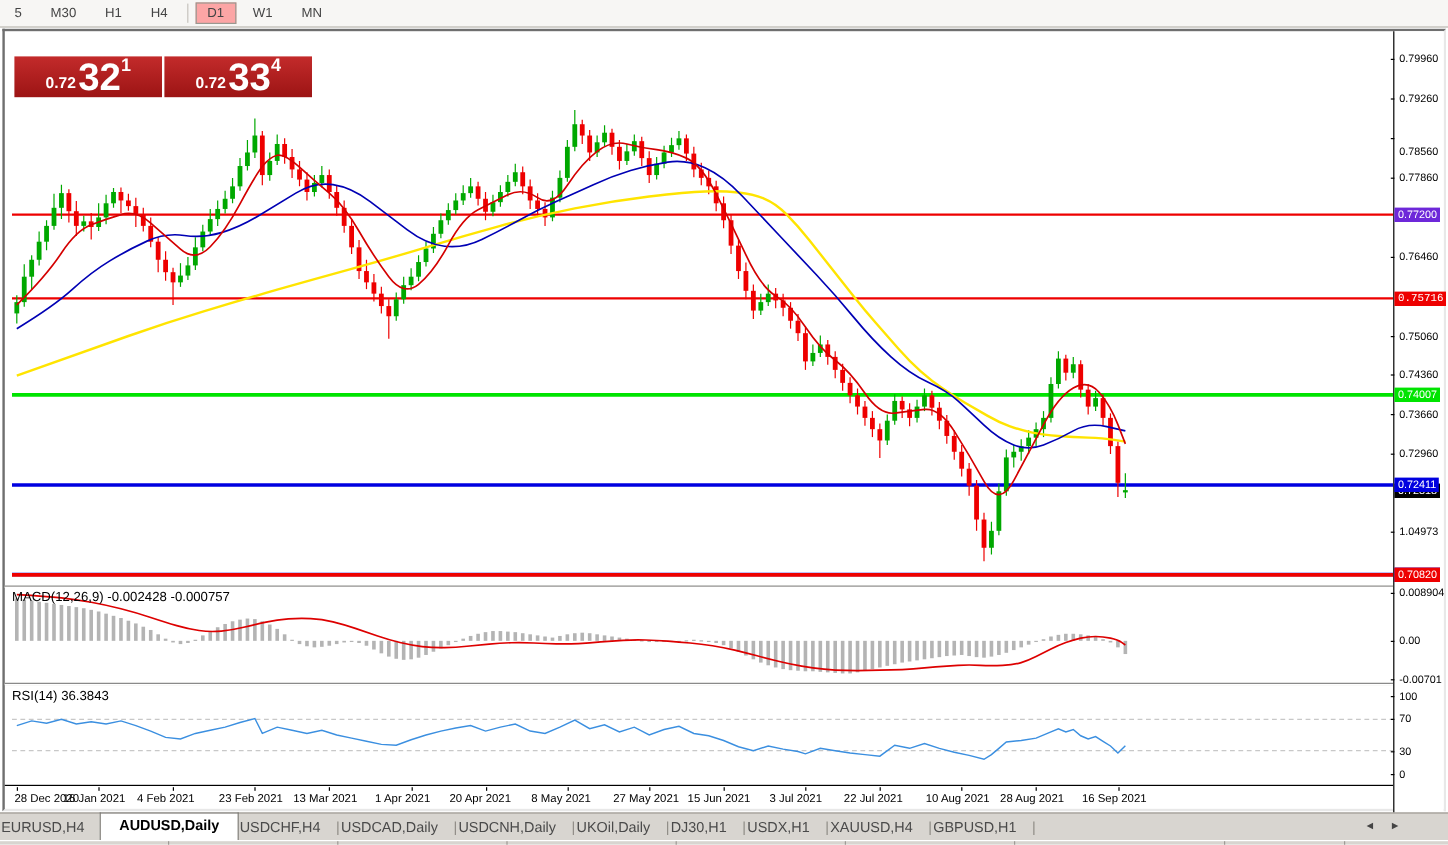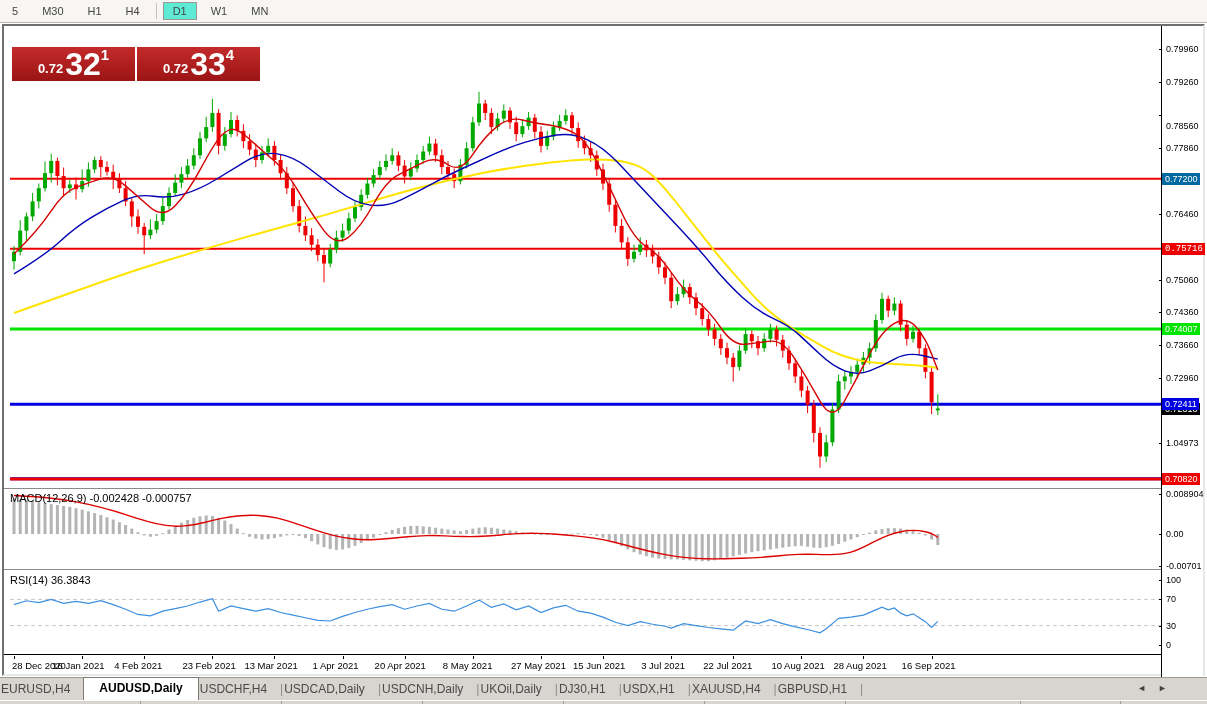--- a/index.html
+++ b/index.html
@@ -4,21 +4,21 @@
 <style>
   * { margin:0; padding:0; box-sizing:border-box; }
   html,body { width:1207px; height:704px; overflow:hidden;
     font-family:"Liberation Sans", sans-serif; background:#ffffff; }
   #stage { position:relative; width:1207px; height:704px; background:#ffffff; }
 
   
   #tf-bar { position:absolute; left:0; top:0; width:1207px; height:23px;
     background:#f7f6f4; border-bottom:1px solid #b9b6b0; display:flex; align-items:center; }
   .tf-btn { font-size:11px; color:#444; padding:2px 9px; margin:0 2px; border:1px solid transparent; cursor:default; }
-  .tf-btn.active { background:#5eead4; border:1px solid #9a9890; }
+  .tf-btn.active { background:#fca5a5; border:1px solid #9a9890; }
   .tf-sep { width:1px; height:16px; background:#c6c3bd; margin:0 4px; }
 
   
   #chart-win { position:absolute; left:2px; top:24px; width:1203px; height:652px;
     background:#ffffff; border:2px solid; border-color:#6f6f6f #e8e8e8 #e8e8e8 #6f6f6f; }
 
   #symbol-header { position:absolute; left:10px; top:5px; font-size:12px; color:#000; white-space:nowrap; }
   #symbol-header .tri { font-size:8px; vertical-align:2px; margin-right:5px; }
 
   
@@ -609,21 +609,21 @@
         <div class="tick-dash" style="top: 253.529px;"></div>
         <div class="tick-label" style="top: 281.471px;">0.74360</div>
         <div class="tick-dash" style="top: 286.471px;"></div>
         <div class="tick-label" style="top: 314.412px;">0.73660</div>
         <div class="tick-dash" style="top: 319.412px;"></div>
         <div class="tick-label" style="top: 347.353px;">0.72960</div>
         <div class="tick-dash" style="top: 352.353px;"></div>
         <div class="tick-label" style="top: 412.294px;">1.04973</div>
         <div class="tick-dash" style="top: 417.294px;"></div>
         <div class="plabel" style="top: 376.565px; background: rgb(0, 0, 0);">0.72318</div>
-        <div class="plabel" style="top: 146.824px; background: #0369a1;">0.77200</div>
+        <div class="plabel" style="top: 146.824px; background: #6d28d9;">0.77200</div>
         <div class="plabel" style="top: 216.659px; background: rgb(238, 0, 0); font-family: Liberation Mono, monospace;">0.75716</div>
         <div class="plabel" style="top: 297.082px; background: rgb(0, 228, 0);">0.74007</div>
         <div class="plabel" style="top: 372.188px; background: rgb(0, 0, 224);">0.72411</div>
         <div class="plabel" style="top: 446.776px; background: rgb(0, 0, 224);">0.70826</div>
         <div class="plabel" style="top: 447.059px; background: rgb(238, 0, 0);">0.70820</div>
         <div class="tick-label" style="top: 462.7px;">0.008904</div>
         <div class="tick-dash" style="top: 467.7px;"></div>
         <div class="tick-label" style="top: 503.029px;">0.00</div>
         <div class="tick-dash" style="top: 508.029px;"></div>
         <div class="tick-label" style="top: 534.781px;">-0.00701</div>

